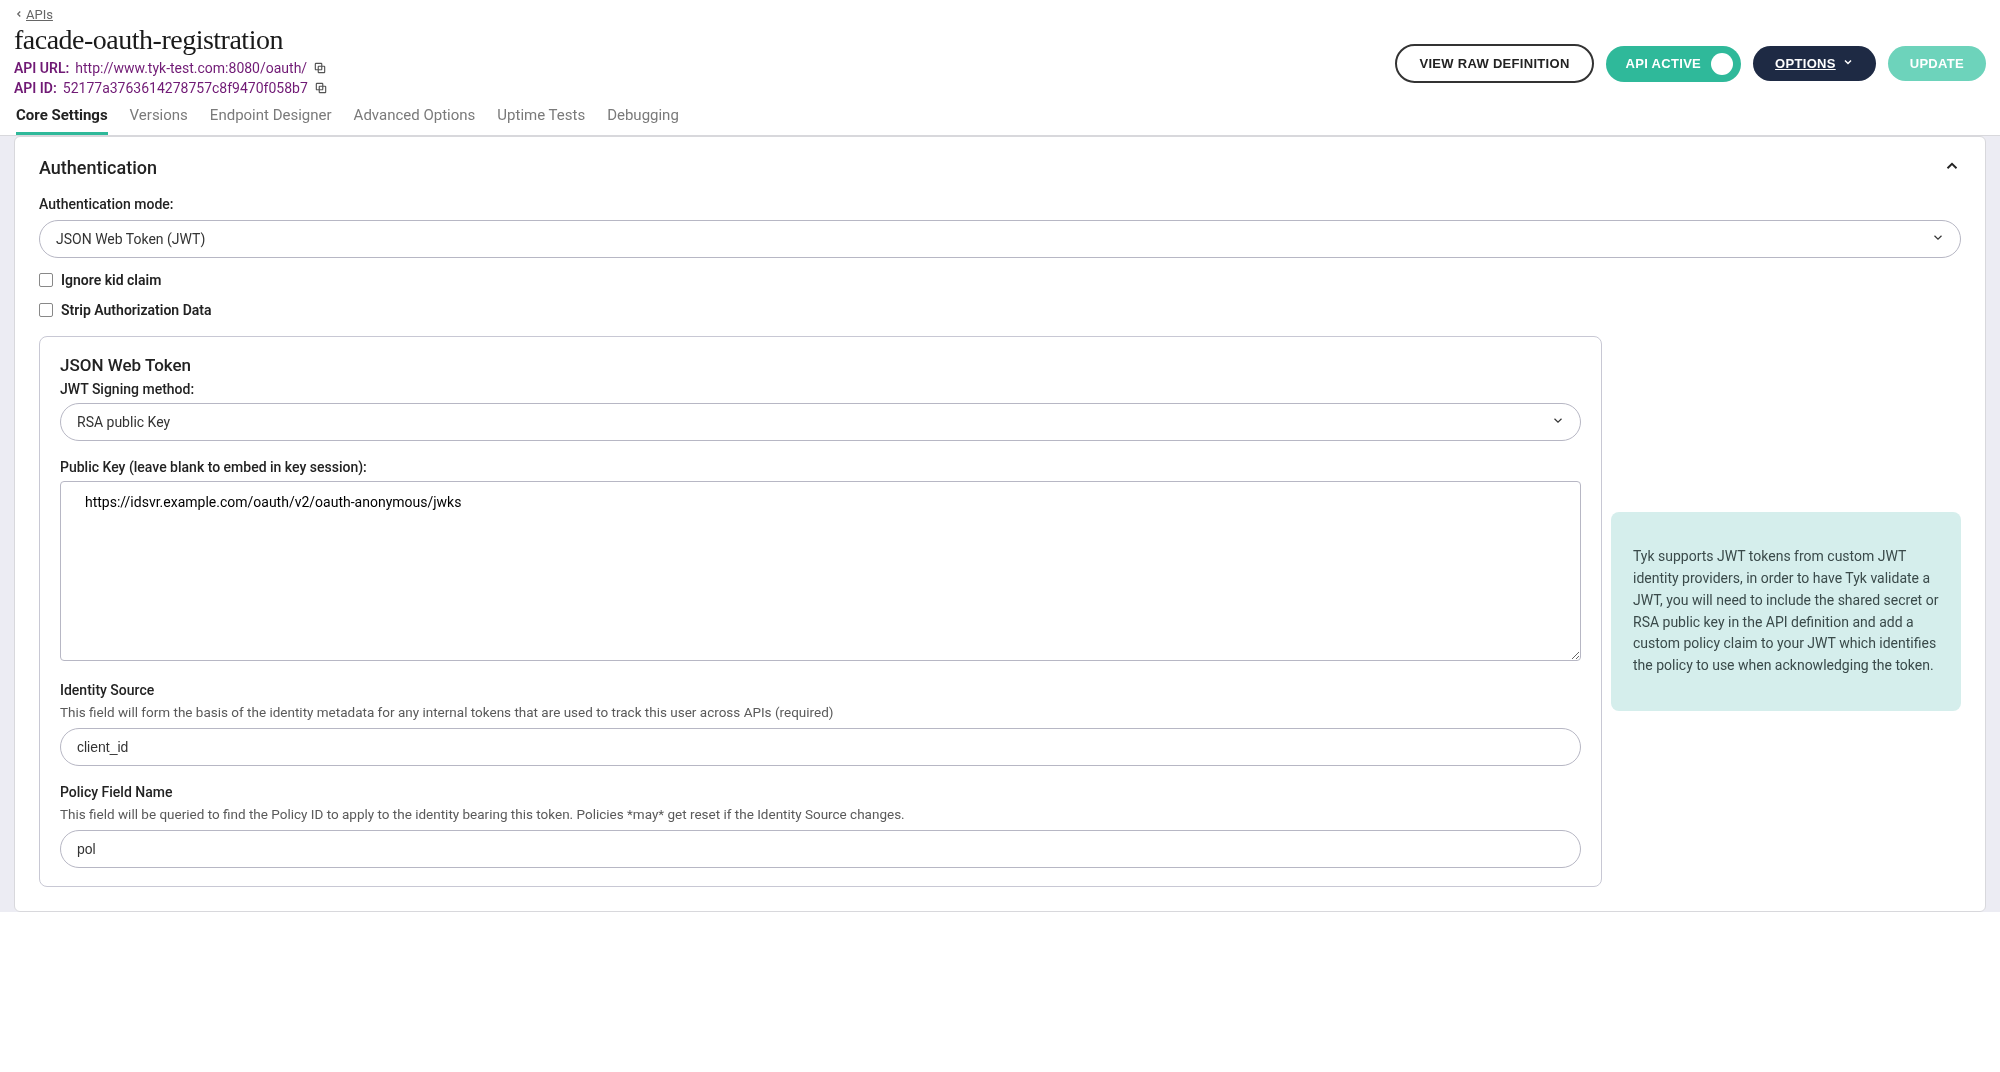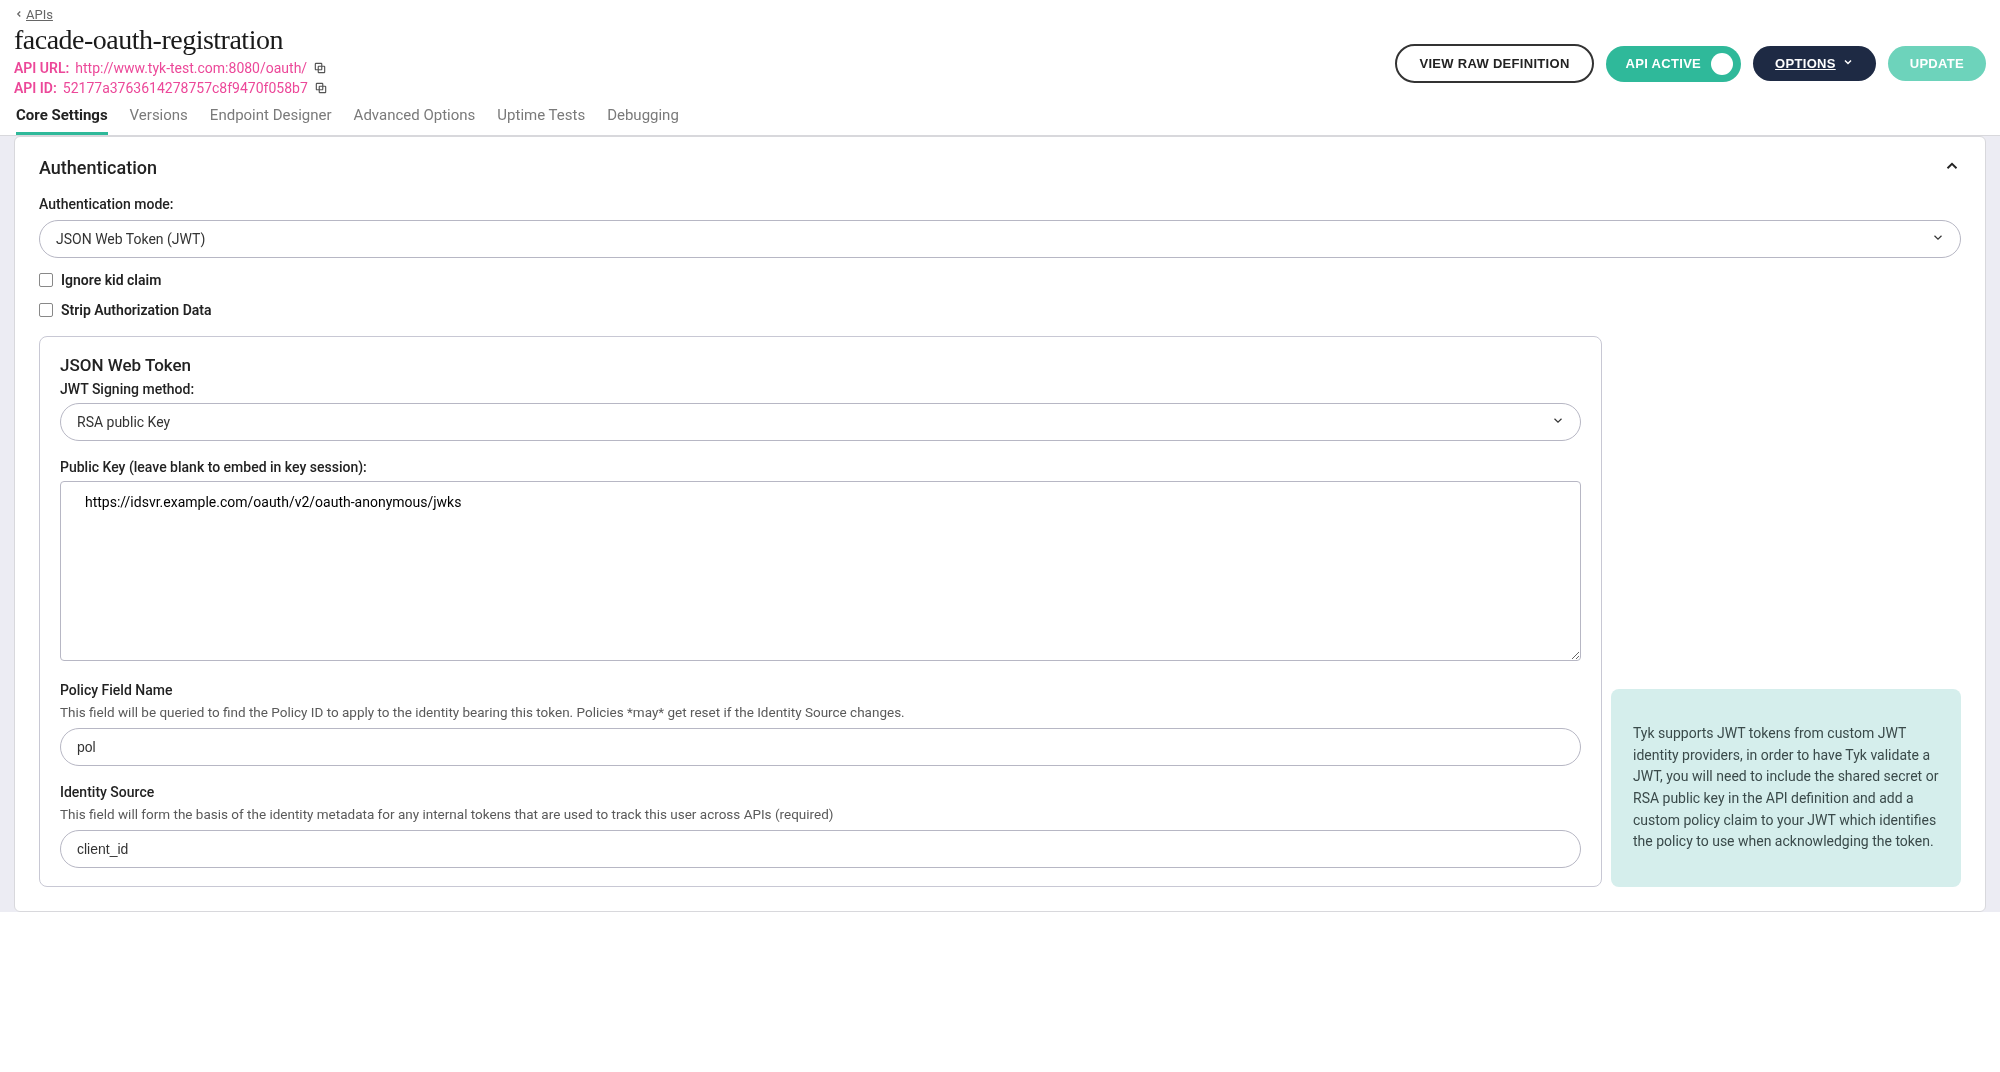--- a/index.html
+++ b/index.html
@@ -30,21 +30,21 @@
   .page-title {
     font-family: Georgia, 'Times New Roman', serif;
     font-size: 28px;
     font-weight: 400;
     letter-spacing: -0.5px;
     color: #1a1a1a;
     margin-top: 2px;
   }
   .meta-line {
     font-size: 14px;
-    color: #ec4899;
+    color: #701a75;
     margin-top: 4px;
     display: flex;
     align-items: center;
     gap: 6px;
   }
   .meta-line b { font-weight: 600; }
   .copy-icon {
     display: inline-flex;
     cursor: pointer;
   }
@@ -181,21 +181,21 @@
   }
   .checkbox-label {
     font-size: 14px;
     font-weight: 600;
     color: #222;
   }
   .two-col {
     display: flex;
     gap: 9px;
     margin-top: 18px;
-    align-items: flex-end;
+    align-items: center;
   }
   .jwt-box {
     flex: 1;
     border: 1px solid #c8c8d4;
     border-radius: 8px;
     padding: 18px 20px;
   }
   .jwt-title {
     font-size: 17px;
     font-weight: 500;
@@ -347,28 +347,28 @@
               </svg>
           </span>
         </div>
 
         <div class="field-block">
           <label class="sub-label">Public Key (leave blank to embed in key session):</label>
           <textarea class="textarea" style="">https://idsvr.example.com/oauth/v2/oauth-anonymous/jwks</textarea>
         </div>
 
         <div class="field-block">
+          <label class="sub-label">Identity Source</label>
+          <div class="hint">This field will form the basis of the identity metadata for any internal tokens that are used to track this user across APIs (required)</div>
+          <input class="text-input" value="client_id" style="">
+        </div>
+
+        <div class="field-block">
           <label class="sub-label">Policy Field Name</label>
           <div class="hint">This field will be queried to find the Policy ID to apply to the identity bearing this token. Policies *may* get reset if the Identity Source changes.</div>
           <input class="text-input" value="pol" style="">
         </div>
-
-        <div class="field-block">
-          <label class="sub-label">Identity Source</label>
-          <div class="hint">This field will form the basis of the identity metadata for any internal tokens that are used to track this user across APIs (required)</div>
-          <input class="text-input" value="client_id" style="">
-        </div>
       </div>
 
       <div class="info-box">Tyk supports JWT tokens from custom JWT identity providers, in order to have Tyk validate a JWT, you will need to include the shared secret or RSA public key in the API definition and add a custom policy claim to your JWT which identifies the policy to use when acknowledging the token.</div>
     </div>
   </div>
 </div>
 
 </body></html>

